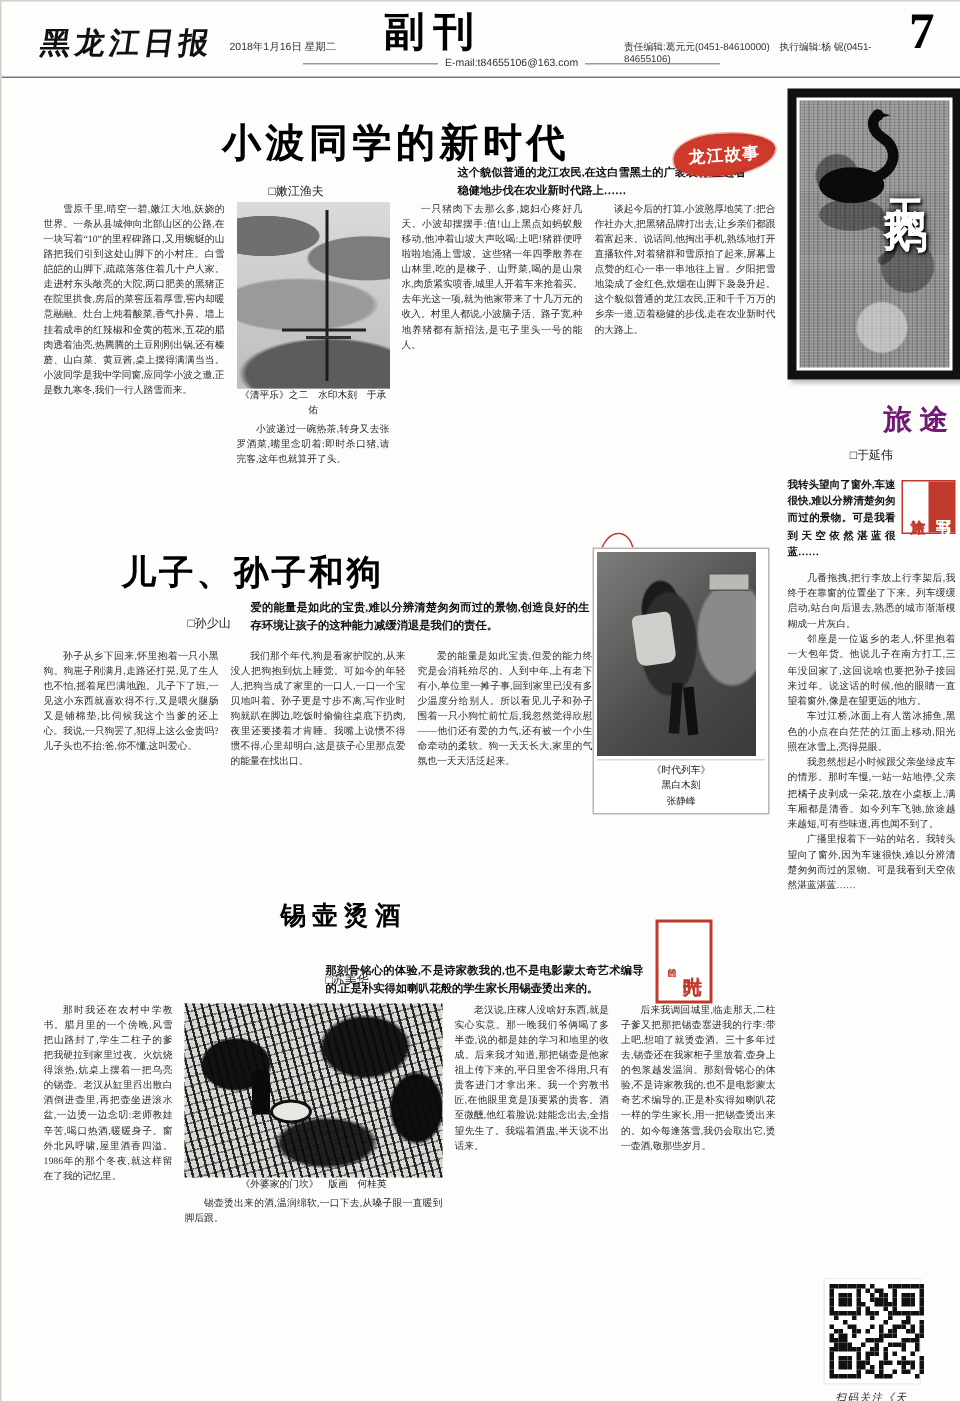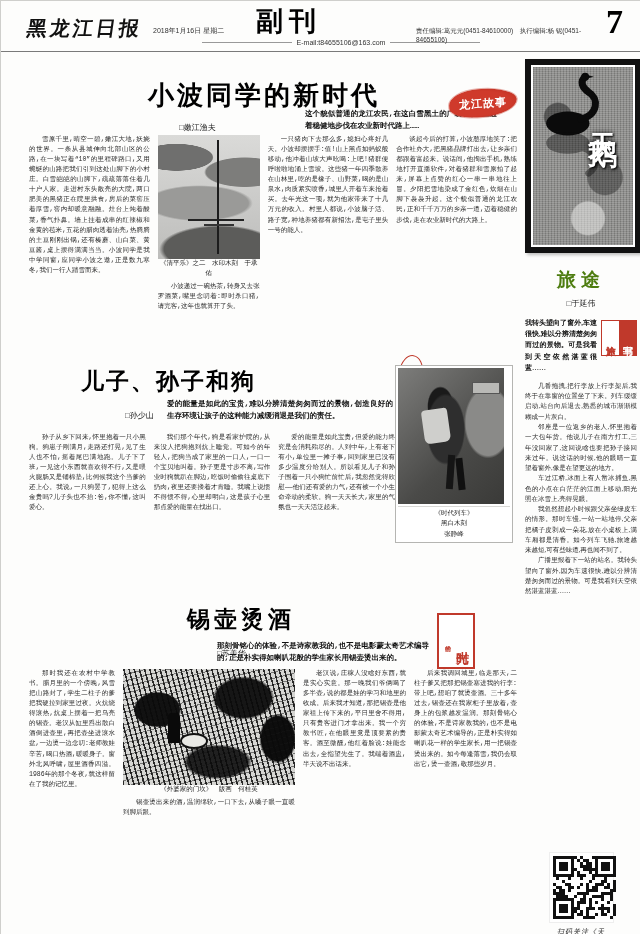--- a/index.html
+++ b/index.html
@@ -23,21 +23,21 @@
   .pageno{position:absolute;right:18px;top:2px;font-size:34px;font-weight:bold;color:#000;}
 
   
   .cols{display:flex;gap:8px;}
   .coltxt{flex:1;font-size:6.5px;line-height:1.55;text-align:justify;color:#2b2b2b;overflow:hidden;}
   .coltxt p{margin:0;text-indent:2em;}
   .author{font-size:8px;color:#222;margin-top:21px;}
   .lead{font-size:7.5px;line-height:1.55;font-weight:bold;color:#111;text-align:justify;}
   .caption{font-size:6.5px;color:#222;text-align:center;line-height:1.6;}
 
-  .left-main{position:absolute;left:28px;top:56px;width:488px;height:872px;font-family:Liberation Mono, monospace;}
+  .left-main{position:absolute;left:28px;top:56px;width:488px;height:872px;}
   .article{position:relative;}
 
   
   .a1{height:276px;}
   .a1-title{position:absolute;left:40px;top:4px;width:390px;text-align:center;
             font-size:26px;font-weight:bold;letter-spacing:3px;color:#000;}
   .a1-author{position:absolute;left:150px;top:44px;}
   .a1-lead{position:absolute;right:20px;top:52px;width:192px;}
   .stamp-ljgs{position:absolute;right:0px;top:32px;width:68px;height:28px;
               display:flex;align-items:center;justify-content:center;gap:2px;
@@ -77,21 +77,21 @@
       linear-gradient(135deg,#7d7d7b 0%,#4a4a48 60%,#3a3a38 100%);}
   .photo2 .bag{position:absolute;left:24%;top:30%;width:26px;height:34px;background:#cfcfcc;
                border-radius:4px 4px 6px 6px;transform:rotate(-8deg);}
   .photo2 .sign{position:absolute;right:4%;top:10%;width:26px;height:10px;background:#b9b9b6;border:1px solid #555;}
   .photo2 .leg{position:absolute;left:46%;top:64%;width:7px;height:34px;background:#151515;transform:rotate(4deg);}
   .photo2 .leg2{position:absolute;left:56%;top:66%;width:7px;height:32px;background:#101010;transform:rotate(-6deg);}
   .cap2{margin-top:2px;border-top:1px solid #d8d8d5;padding-top:2px;}
 
   
   .a3{height:352px;margin-top:10px;}
-  .a3-title{position:absolute;left:158px;top:8px;font-size:23px;font-weight:bold;letter-spacing:4px;color:#000;}
+  .a3-title{position:absolute;left:158px;top:8px;font-size:17px;font-weight:bold;letter-spacing:4px;color:#000;}
   .a3-author{position:absolute;left:188px;top:50px;}
   .a3-lead{position:absolute;left:188px;top:64px;width:212px;}
   .seal-shiguang{position:absolute;left:408px;top:36px;width:32px;height:50px;
                  border:2px solid #c0392b;display:flex;flex-direction:row-reverse;
                  align-items:center;justify-content:center;gap:1px;padding:1px;background:#fff;}
   .seal-shiguang .big{writing-mode:vertical-rl;font-size:13px;font-weight:bold;color:#c0392b;}
   .seal-shiguang .small{writing-mode:vertical-rl;font-size:6px;color:#c0392b;}
   .a3-body{position:absolute;left:0;top:92px;width:488px;height:258px;}
   .a3-col1{flex:0 0 86px;}
   .imgcol-a3{flex:0 0 172px;}
@@ -113,21 +113,21 @@
   .poster-inner{position:relative;width:100%;height:100%;overflow:hidden;background-color:#8f8f8d;
     background-image:
       radial-gradient(circle at 25% 28%, rgba(15,15,15,.45) 0 9%, transparent 10%),
       radial-gradient(circle at 72% 62%, rgba(25,25,25,.4) 0 13%, transparent 14%),
       radial-gradient(circle at 55% 85%, rgba(240,240,238,.5) 0 10%, transparent 11%),
       repeating-linear-gradient(0deg, rgba(255,255,255,.14) 0 1px, transparent 1px 2px),
       repeating-linear-gradient(90deg, rgba(0,0,0,.16) 0 1px, transparent 1px 3px);}
   .poster-title{position:absolute;right:10px;top:42px;writing-mode:vertical-rl;
                 font-size:29px;font-weight:bold;color:#fff;letter-spacing:6px;
                 text-shadow:0 0 5px rgba(0,0,0,.9),1px 1px 2px #000;}
-  .r-title{margin-top:14px;text-align:center;font-size:19px;font-weight:bold;letter-spacing:5px;color:#4d7c0f;}
+  .r-title{margin-top:14px;text-align:right;font-size:19px;font-weight:bold;letter-spacing:5px;color:#701a75;}
   .r-author{margin-top:5px;text-align:center;}
   .r-lead{margin-top:9px;font-size:7px;line-height:1.6;font-weight:bold;text-align:justify;color:#111;}
   .seal-lvtu{float:right;width:34px;height:34px;margin:2px 0 2px 4px;border:1px solid #c0392b;
              display:flex;background:#fff;}
   .seal-lvtu .half{flex:1;display:flex;align-items:center;justify-content:center;
                    writing-mode:vertical-rl;font-size:10px;font-weight:bold;}
   .seal-lvtu .red{background:#c0392b;color:#fff;}
   .seal-lvtu .white{color:#c0392b;}
   .r-body{margin-top:7px;font-size:6.5px;line-height:1.58;text-align:justify;color:#2b2b2b;
           height:462px;overflow:hidden;}

